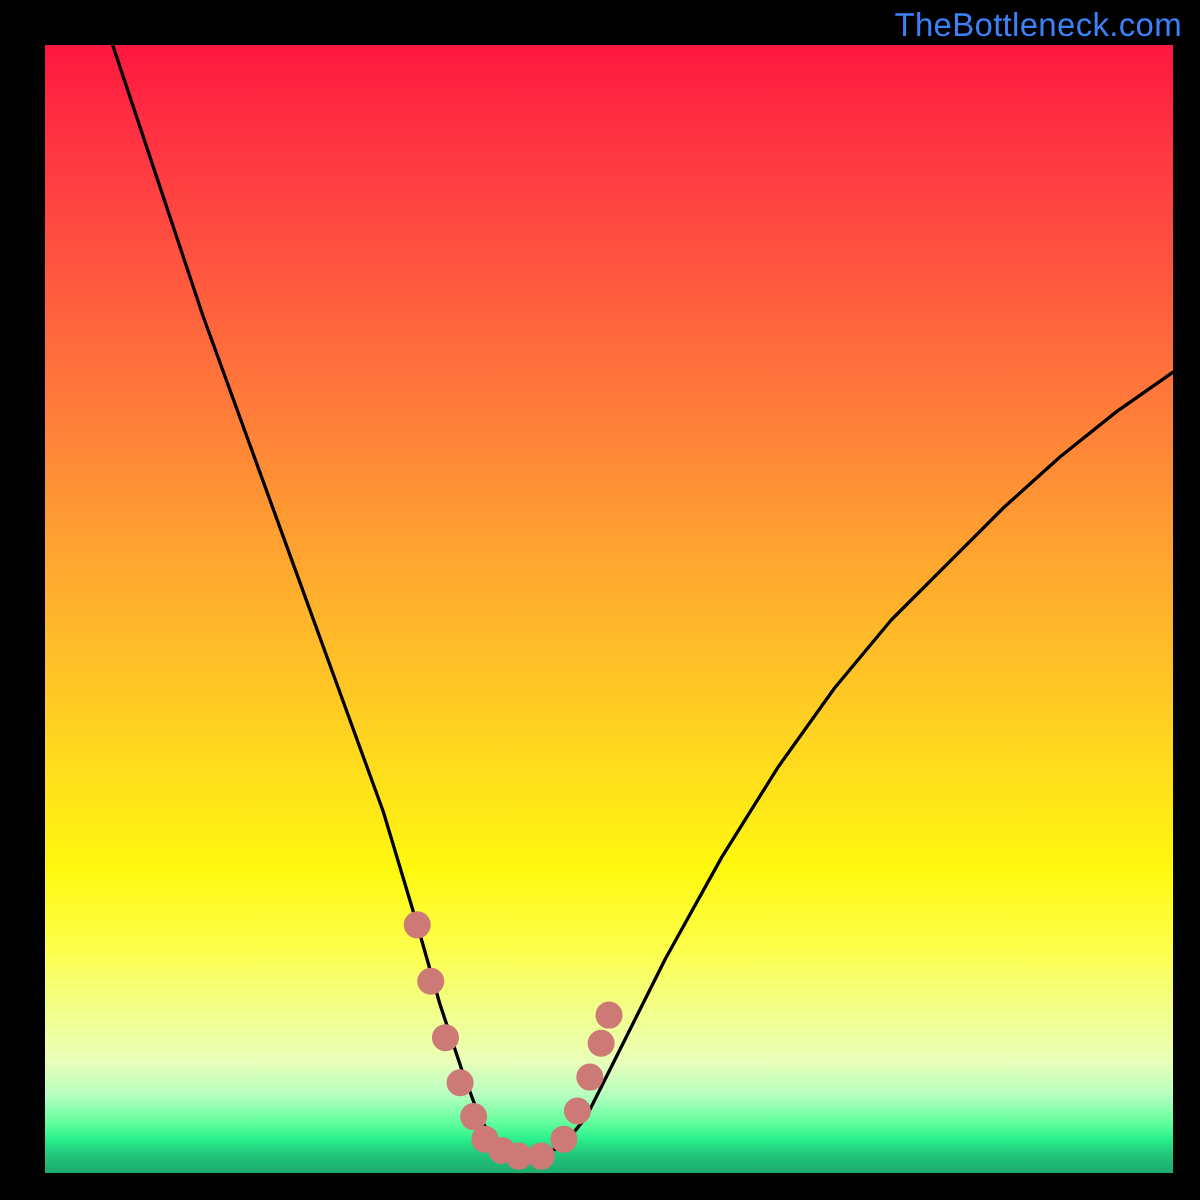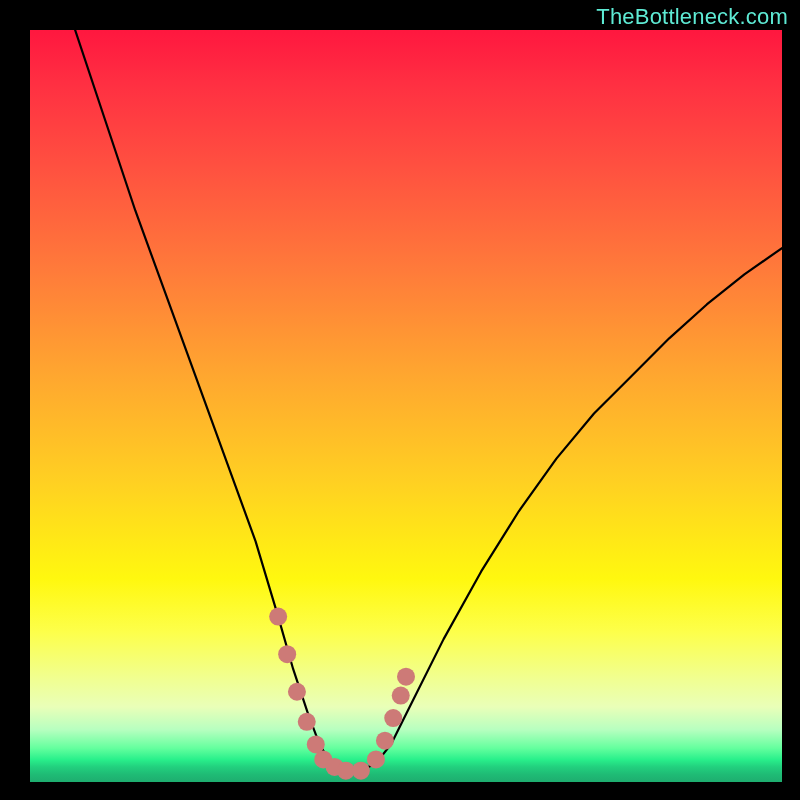--- a/index.html
+++ b/index.html
@@ -50,21 +50,21 @@
   svg.curve {
     position: absolute;
     inset: 0;
     width: 752px;
     height: 752px;
   }
   .watermark {
     position: absolute;
     top: 4px;
     right: 12px;
-    color: #5eead4;
+    color: #3b82f6;
     font-size: 22px;
     font-weight: 500;
     letter-spacing: 0.2px;
   }
 </style>
 </head>
 <body>
 
 <div class="frame">
   <div class="plot-area">

